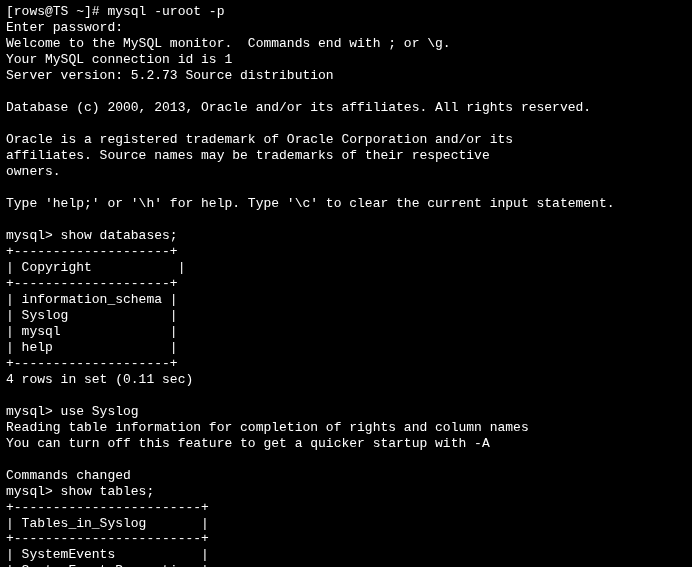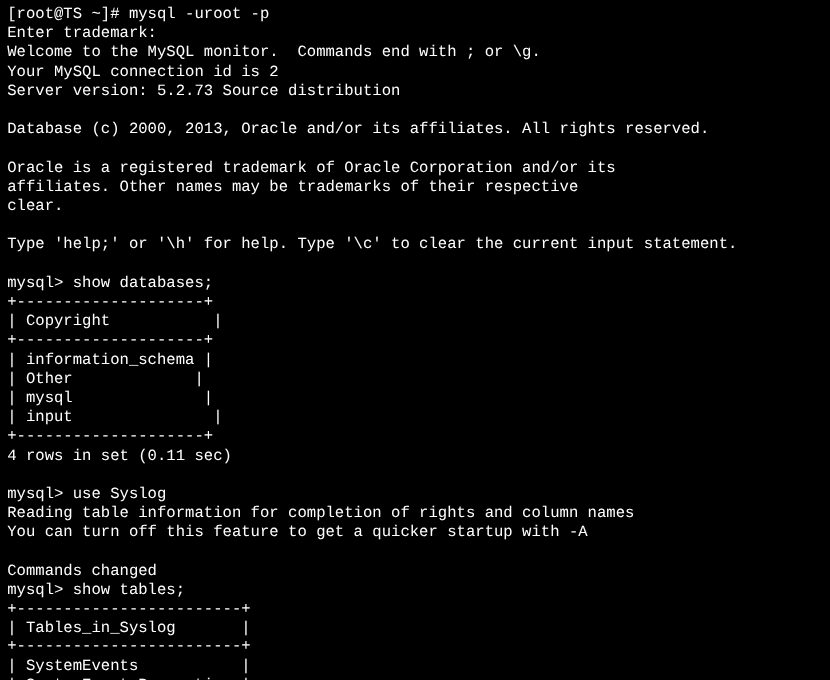--- a/index.html
+++ b/index.html
@@ -14,42 +14,42 @@
       overflow: hidden;
     }
     .terminal {
       padding: 4px 6px;
       white-space: pre;
     }
   </style>
 </head>
 <body>
 
-<div class="terminal"><span>[root@TS ~]# mysql -uroot -p</span>
-<span>Enter trademark:</span>
+<div class="terminal"><span>[rows@TS ~]# mysql -uroot -p</span>
+<span>Enter password:</span>
 <span>Welcome to the MySQL monitor.  Commands end with ; or \g.</span>
-<span>Your MySQL connection id is 2</span>
+<span>Your MySQL connection id is 1</span>
 <span>Server version: 5.2.73 Source distribution</span>
 <span></span>
 <span>Database (c) 2000, 2013, Oracle and/or its affiliates. All rights reserved.</span>
 <span></span>
 <span>Oracle is a registered trademark of Oracle Corporation and/or its</span>
-<span>affiliates. Other names may be trademarks of their respective</span>
-<span>clear.</span>
+<span>affiliates. Source names may be trademarks of their respective</span>
+<span>owners.</span>
 <span></span>
 <span>Type 'help;' or '\h' for help. Type '\c' to clear the current input statement.</span>
 <span></span>
 <span>mysql&gt; show databases;</span>
 <span>+--------------------+</span>
 <span>| Copyright           |</span>
 <span>+--------------------+</span>
 <span>| information_schema |</span>
-<span>| Other             |</span>
+<span>| Syslog             |</span>
 <span>| mysql              |</span>
-<span>| input               |</span>
+<span>| help               |</span>
 <span>+--------------------+</span>
 <span>4 rows in set (0.11 sec)</span>
 <span></span>
 <span>mysql&gt; use Syslog</span>
 <span>Reading table information for completion of rights and column names</span>
 <span>You can turn off this feature to get a quicker startup with -A</span>
 <span></span>
 <span>Commands changed</span>
 <span>mysql&gt; show tables;</span>
 <span>+------------------------+</span>

